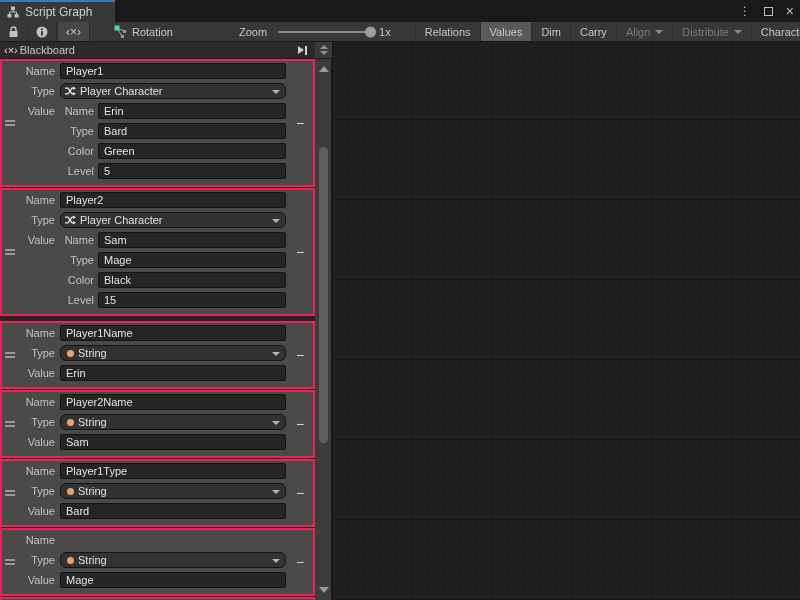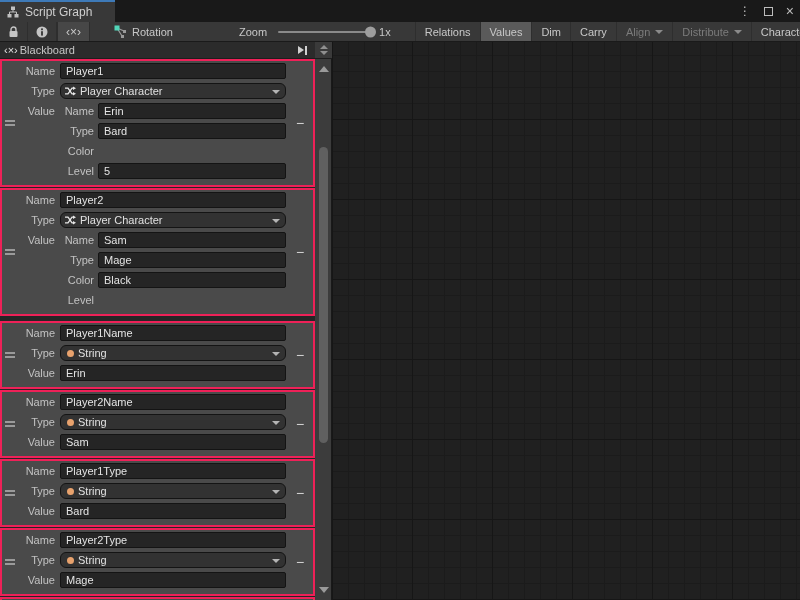--- a/index.html
+++ b/index.html
@@ -215,20 +215,21 @@
             <input class="fld" readonly="" value="Erin" style="">
           </div>
           <div class="row">
             <span class="lbl"></span>
             <span class="sublbl">Type</span>
             <input class="fld" readonly="" value="Bard" style="">
           </div>
           <div class="row">
             <span class="lbl"></span>
             <span class="sublbl">Color</span>
+            <input class="fld" readonly="" value="Green" style="">
           </div>
           <div class="row">
             <span class="lbl"></span>
             <span class="sublbl">Level</span>
             <input class="fld" readonly="" value="5" style="">
           </div>
           <span class="drag-handle"></span>
           <span class="minus-btn">−</span>
         </div>
         <div class="entry gap-after">
@@ -262,20 +263,21 @@
             <input class="fld" readonly="" value="Mage" style="">
           </div>
           <div class="row">
             <span class="lbl"></span>
             <span class="sublbl">Color</span>
             <input class="fld" readonly="" value="Black" style="">
           </div>
           <div class="row">
             <span class="lbl"></span>
             <span class="sublbl">Level</span>
+            <input class="fld" readonly="" value="15" style="">
           </div>
           <span class="drag-handle"></span>
           <span class="minus-btn">−</span>
         </div>
         <div class="entry">
           <div class="row">
             <span class="lbl">Name</span>
             <input class="fld" readonly="" value="Player1Name" style="">
           </div>
           <div class="row">
@@ -329,21 +331,20 @@
           <div class="row">
             <span class="lbl">Value</span>
             <input class="fld" readonly="" value="Bard" style="">
           </div>
           <span class="drag-handle"></span>
           <span class="minus-btn">−</span>
         </div>
         <div class="entry">
           <div class="row">
             <span class="lbl">Name</span>
-            <input class="fld" readonly="" value="Player2Type" style="">
           </div>
           <div class="row">
             <span class="lbl">Type</span>
             <div class="dropdown">
               <span class="string-dot"></span>
               <span>String</span>
               <span class="dd-arrow"></span>
             </div>
           </div>
           <div class="row">

